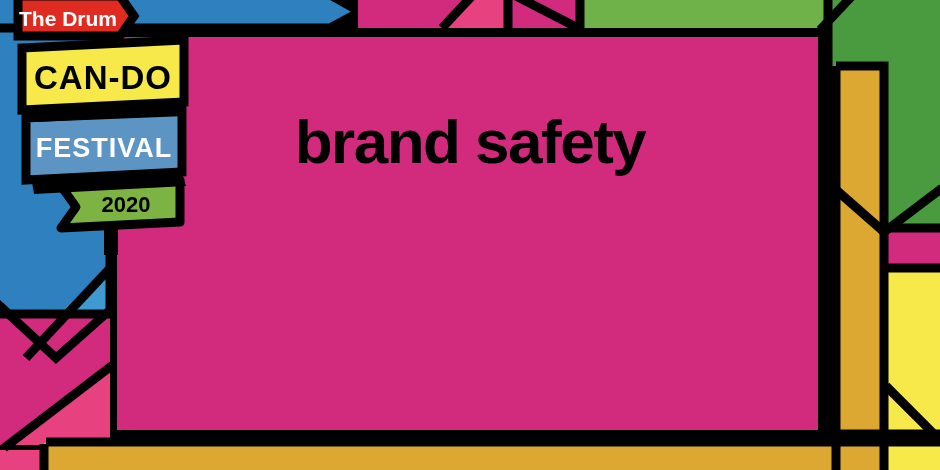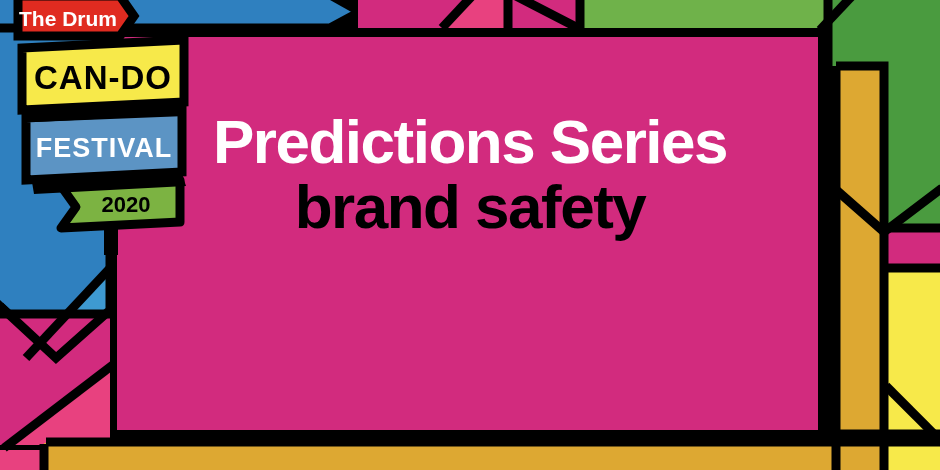--- a/index.html
+++ b/index.html
@@ -153,21 +153,20 @@
       <path d="M886,268 L944,268"></path>
       <path d="M886,386 L944,444"></path>
       <path d="M46,442 L944,442"></path>
       <path d="M150,434 L944,434"></path>
     </g>
   </svg>
 
   <div id="hero-card"></div>
 
   <div id="hero-text">
-    <span class="hero-line hero-line-1">Predictions Series</span>
     <span class="hero-line hero-line-3">brand safety</span>
   </div>
 
   <div id="festival-logo">
     <svg width="200" height="245" viewBox="0 0 200 245">
 
       <rect x="100" y="195" width="14" height="60" fill="#000"></rect>
 
       <g>
         <path d="M57,186 L176,180 L176,222 L57,228 L72,207 Z" fill="#7CB342" stroke="#000" stroke-width="9" stroke-linejoin="round"></path>

